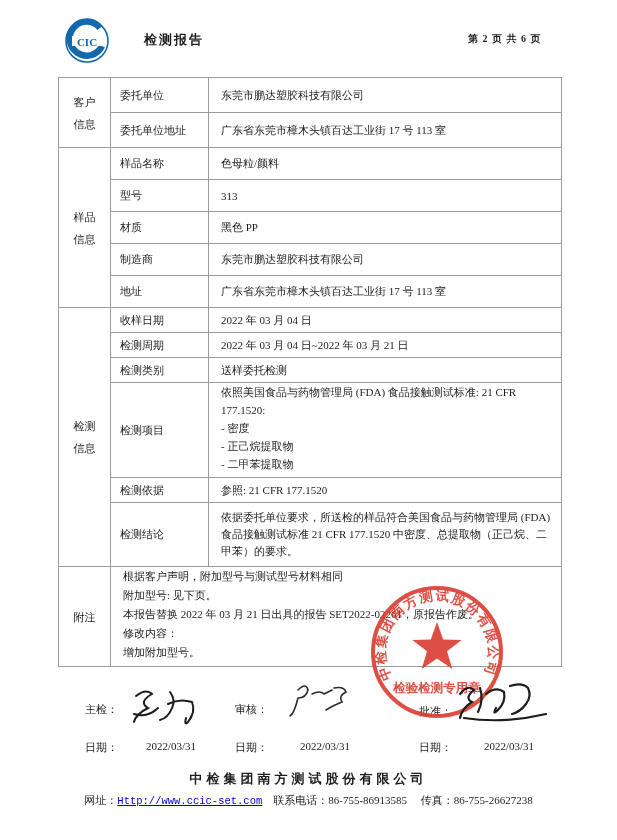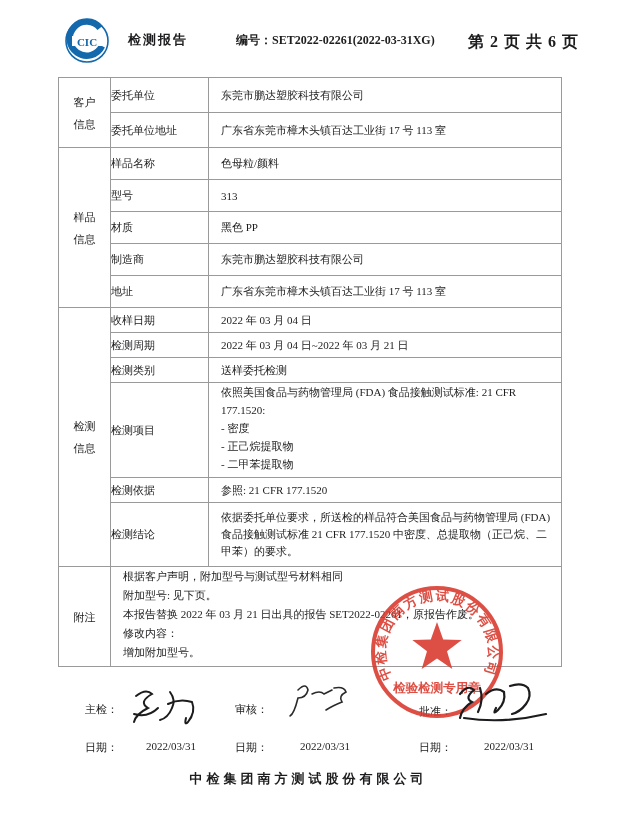--- a/index.html
+++ b/index.html
@@ -9,35 +9,35 @@
     background: #ffffff;
     font-family: "Liberation Serif", "DejaVu Serif", serif;
     color: #1d1d1f;
     overflow: hidden;
     border-radius: 7px;
   }
 
   
   .hdr { position: absolute; top: 0; left: 0; width: 617px; height: 77px; }
   .logo { position: absolute; left: 64px; top: 18px; width: 46px; height: 46px; }
-  .hdr-title { position: absolute; left: 128px; top: 31px; font-size: 13px; font-weight: bold; letter-spacing: 2px; }
+  .hdr-title { position: absolute; left: 144px; top: 31px; font-size: 13px; font-weight: bold; letter-spacing: 2px; }
   .hdr-no { position: absolute; left: 236px; top: 32px; font-size: 12px; font-weight: bold; }
-  .hdr-page { position: absolute; left: 468px; top: 32px; font-size: 16px; font-weight: bold; letter-spacing: 1px; }
+  .hdr-page { position: absolute; left: 468px; top: 32px; font-size: 10px; font-weight: bold; letter-spacing: 1px; }
 
   
   table.rpt {
     position: absolute; left: 58px; top: 77px;
     width: 504px;
     border-collapse: collapse;
     table-layout: fixed;
     font-size: 11px;
   }
   table.rpt td { border: 1px solid #9a9a9a; vertical-align: middle; background: transparent; }
   td.sec { text-align: center; line-height: 22px; }
-  td.lbl { padding-left: 0; font-family: Liberation Mono, monospace; }
+  td.lbl { padding-left: 9px; font-family: Liberation Mono, monospace; }
   td.val { padding-left: 12px; padding-right: 10px; }
   tr.r35 { height: 35px; }
   tr.r32 { height: 32px; }
   tr.r25 { height: 25px; }
   td.multiline { padding-top: 0; padding-bottom: 4px; }
   .vline { line-height: 18px; }
   .note-line { line-height: 19px; }
   .concl { line-height: 17px; padding: 5px 0; }
 
   
@@ -61,21 +61,20 @@
 <div class="page">
 
   <div class="hdr">
     <svg class="logo" viewBox="0 0 46 46">
       <circle cx="23" cy="23" r="21" fill="none" stroke="#1468ac" stroke-width="1.6"></circle>
       <path d="M 36 10 A 17 17 0 1 0 38 28" fill="none" stroke="#1468ac" stroke-width="6.5"></path>
       <rect x="8" y="18" width="34" height="10" fill="#ffffff"></rect>
       <text x="23" y="27.5" text-anchor="middle" font-size="11" font-weight="bold" font-family="Liberation Serif, serif" fill="#1468ac">CIC</text>
     </svg>
     <div class="hdr-title">检测报告</div>
-    <div class="hdr-no"><span>编号：</span><span>SET2022-02261(2022-03-31XG)</span></div>
     <div class="hdr-page">第 2 页 共 6 页</div>
   </div>
 
   <table class="rpt">
     <colgroup>
         <col style="width:52px">
         <col style="width:98px">
         <col>
       </colgroup>
 
@@ -211,15 +210,18 @@
 
   <span class="sig-date-label" style="left:85px;  top:740px;">日期：</span>
   <span class="sig-date" style="left:146px; top:740px;">2022/03/31</span>
   <span class="sig-date-label" style="left:235px; top:740px;">日期：</span>
   <span class="sig-date" style="left:300px; top:740px;">2022/03/31</span>
   <span class="sig-date-label" style="left:419px; top:740px;">日期：</span>
   <span class="sig-date" style="left:484px; top:740px;">2022/03/31</span>
 
   <div class="ftr">
     <div class="ftr-company">中检集团南方测试股份有限公司</div>
+    <div class="ftr-line">
+      <span>网址：</span><a class="ftr-link">Http://www.ccic-set.com</a><span>　联系电话：86-755-86913585　 传真：86-755-26627238</span>
+    </div>
   </div>
 
 </div>
 
 </body></html>

